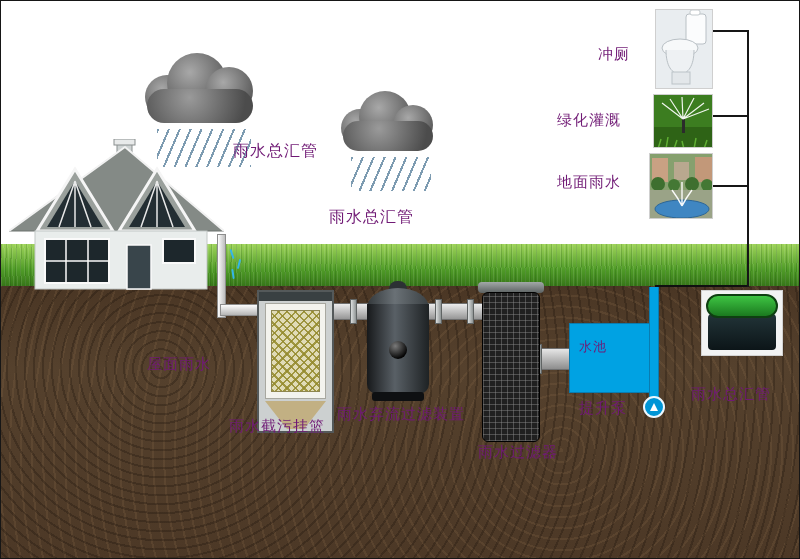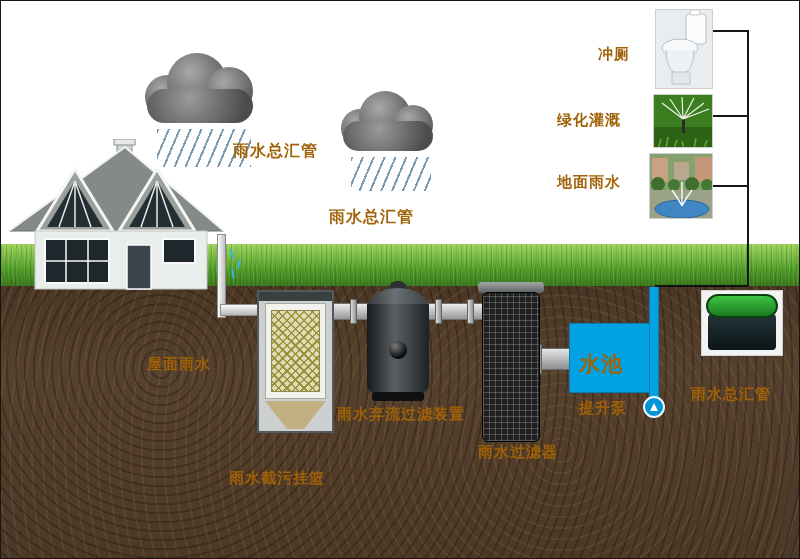--- a/index.html
+++ b/index.html
@@ -1,20 +1,20 @@
 <!DOCTYPE html>
 <html><head>
 <meta charset="utf-8">
 <style>
   *{margin:0;padding:0;box-sizing:border-box}
   html,body{width:800px;height:559px}
   body{font-family:"DejaVu Sans","Liberation Sans",sans-serif;background:#fff}
   #stage{position:relative;width:800px;height:559px;background:#ffffff;border:1px solid #161616;overflow:hidden}
   .abs{position:absolute}
-  .label{position:absolute;font-size:15px;font-weight:700;color:#a16207;letter-spacing:1px;white-space:nowrap;line-height:1.2;z-index:30}
+  .label{position:absolute;font-size:15px;font-weight:400;color:#701a75;letter-spacing:1px;white-space:nowrap;line-height:1.2;z-index:30}
 
   
   .cloud{position:absolute;z-index:5}
   .puff{position:absolute;border-radius:50%;background:radial-gradient(circle at 38% 32%, #a8a8a8, #565656 78%)}
   .puff-base{position:absolute;border-radius:20px;background:radial-gradient(circle at 40% 25%, #9a9a9a, #4c4c4c 82%)}
   .rain{position:absolute;background:repeating-linear-gradient(113deg, rgba(118,150,173,.95) 0 2px, rgba(118,150,173,0) 2px 10px)}
   #cloud1{left:140px;top:48px;width:120px;height:120px}
   #cloud1 .p1{left:4px;top:26px;width:44px;height:44px}
   #cloud1 .p2{left:26px;top:4px;width:60px;height:60px}
   #cloud1 .p3{left:64px;top:18px;width:48px;height:48px}
@@ -68,21 +68,21 @@
 
   #filter-cap{left:477px;top:281px;width:66px;height:11px;border-radius:4px;background:linear-gradient(#a2a8a8,#5c6262);z-index:12}
   #filter-body{left:481px;top:291px;width:58px;height:150px;border-radius:6px;border:1px solid #000;background-color:#202020;
     background-image:repeating-linear-gradient(0deg, rgba(138,138,138,.45) 0 1px, rgba(138,138,138,0) 1px 6px),
                      repeating-linear-gradient(90deg, rgba(138,138,138,.45) 0 1px, rgba(138,138,138,0) 1px 6px);z-index:12}
 
   #pipe-tank{left:537px;top:347px;width:33px;height:22px;background:linear-gradient(#e6e6e6,#8d8d8d);border:1px solid #6f6f6f;z-index:10}
   #flange4{left:534px;top:343px;height:30px}
 
   #tank{left:568px;top:322px;width:90px;height:70px;background:#00a2e3;border:1px solid #0a7cb0;z-index:11}
-  #tank-label{left:578px;top:351px;font-size:21px}
+  #tank-label{left:578px;top:338px;font-size:13px}
   #riser{left:648px;top:286px;width:10px;height:128px;background:#00a2e3;border-left:1px solid #0a7cb0;border-right:1px solid #0a7cb0;z-index:12}
   #pump{left:642px;top:395px;width:22px;height:22px;border-radius:50%;background:#0095d6;border:2px solid #eef8ff;z-index:13}
   #pump-tri{position:absolute;left:5px;top:5px;width:0;height:0;border-left:4px solid transparent;border-right:4px solid transparent;border-bottom:8px solid #fff}
   #ground-link{left:654px;top:284px;width:94px;height:2px;background:#101010;z-index:8}
 
   #purifier-bg{left:700px;top:289px;width:82px;height:66px;background:#f2f3f3;border:1px solid #d2d2d2;z-index:11}
   #purifier-body{left:707px;top:313px;width:68px;height:36px;border-radius:4px;background:linear-gradient(#223438,#0c1518);z-index:12}
   #purifier-lid{left:705px;top:293px;width:72px;height:24px;border-radius:12px;background:linear-gradient(#3ec443,#1b7a1f);border:2px solid #0e3f11;z-index:13}
 
   
@@ -96,21 +96,21 @@
   #use2-img{left:652px;top:93px;width:60px;height:54px}
   #use3-img{left:648px;top:152px;width:64px;height:66px}
 
   
   #lbl-roof{left:232px;top:140px;font-size:16px}
   #lbl-ground{left:328px;top:206px;font-size:16px}
   #lbl-use1{left:597px;top:44px}
   #lbl-use2{left:556px;top:110px}
   #lbl-use3{left:556px;top:172px}
   #lbl-mainpipe{left:146px;top:354px}
-  #lbl-basket{left:228px;top:468px}
+  #lbl-basket{left:228px;top:416px}
   #lbl-diverter{left:336px;top:404px}
   #lbl-filter{left:477px;top:442px}
   #lbl-pump{left:578px;top:398px}
   #lbl-purifier{left:690px;top:384px}
 </style>
 </head>
 <body>
 
 <div id="stage">
 

